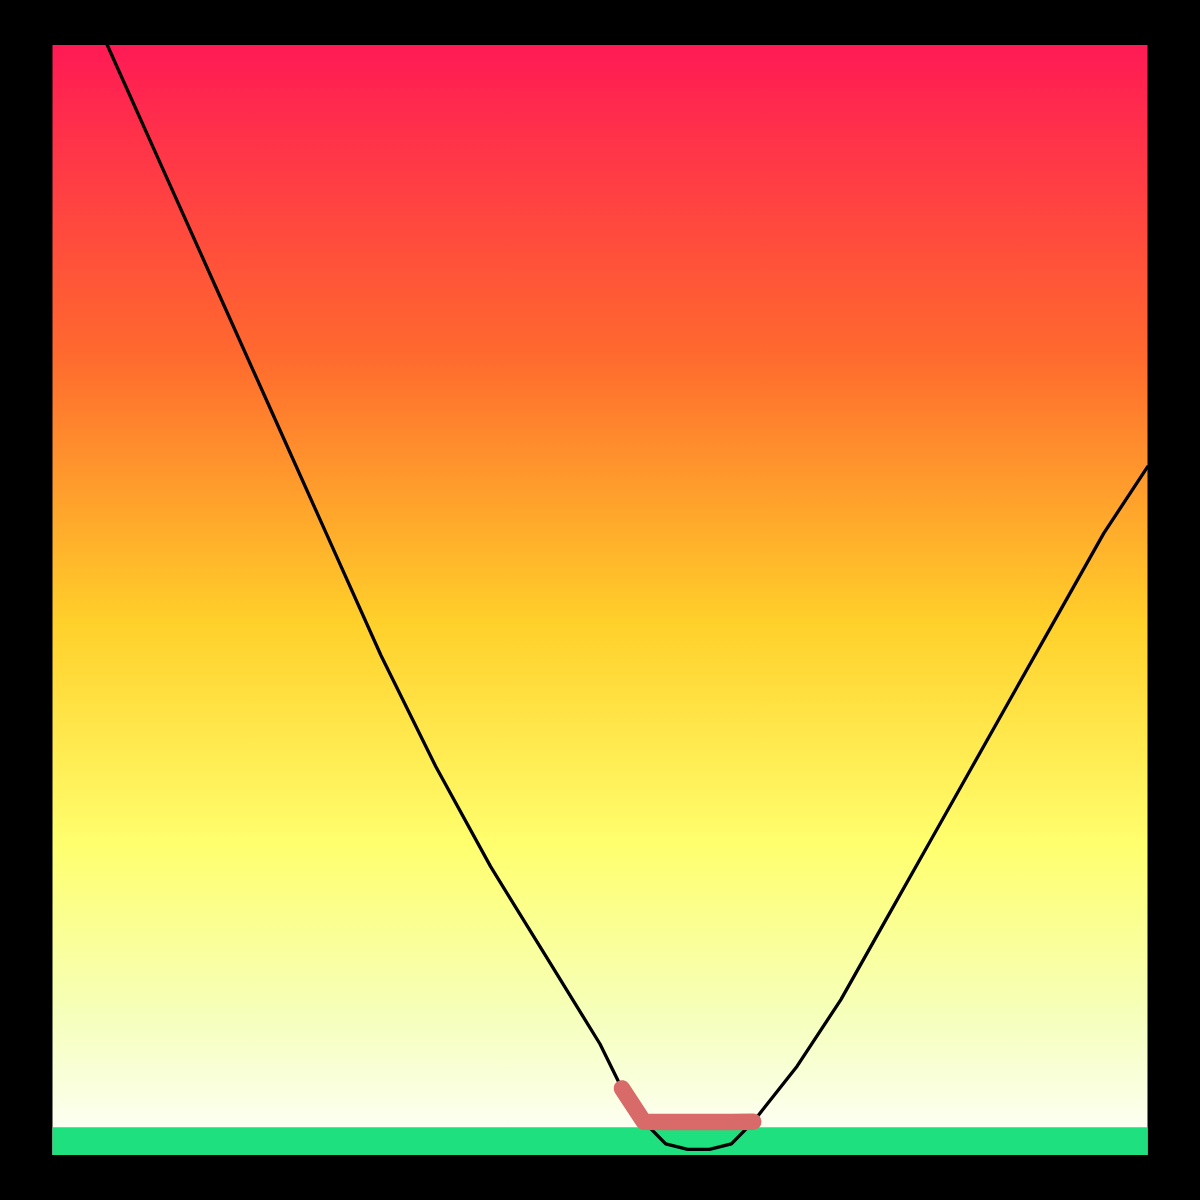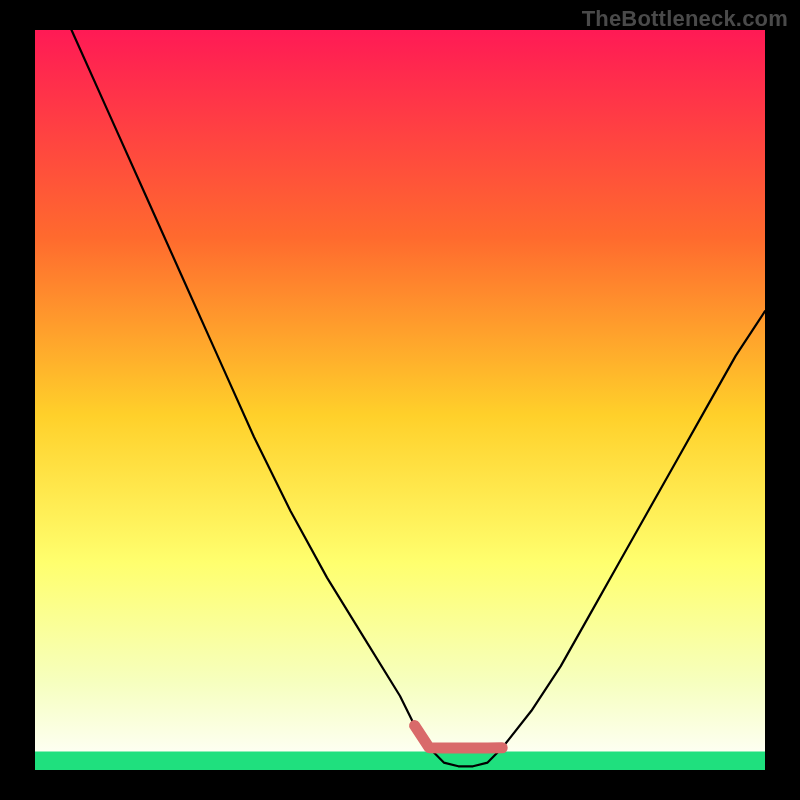--- a/index.html
+++ b/index.html
@@ -29,21 +29,20 @@
   }
   svg {
     display: block;
   }
 </style>
 </head>
 <body>
 
 <div class="frame">
 
-  <div class="watermark">TheBottleneck.com</div>
 
   <svg width="800" height="800" viewBox="0 0 800 800">
     <defs>
       <linearGradient id="bg-grad" x1="0" y1="0" x2="0" y2="1">
         <stop id="g0" offset="0%" stop-color="#ff1a55"></stop>
         <stop id="g1" offset="28%" stop-color="#ff6a2e"></stop>
         <stop id="g2" offset="52%" stop-color="#ffd02a"></stop>
         <stop id="g3" offset="72%" stop-color="#ffff6e"></stop>
         <stop id="g4" offset="88%" stop-color="#f6ffbe"></stop>
         <stop id="g5" offset="100%" stop-color="#ffffff"></stop>

